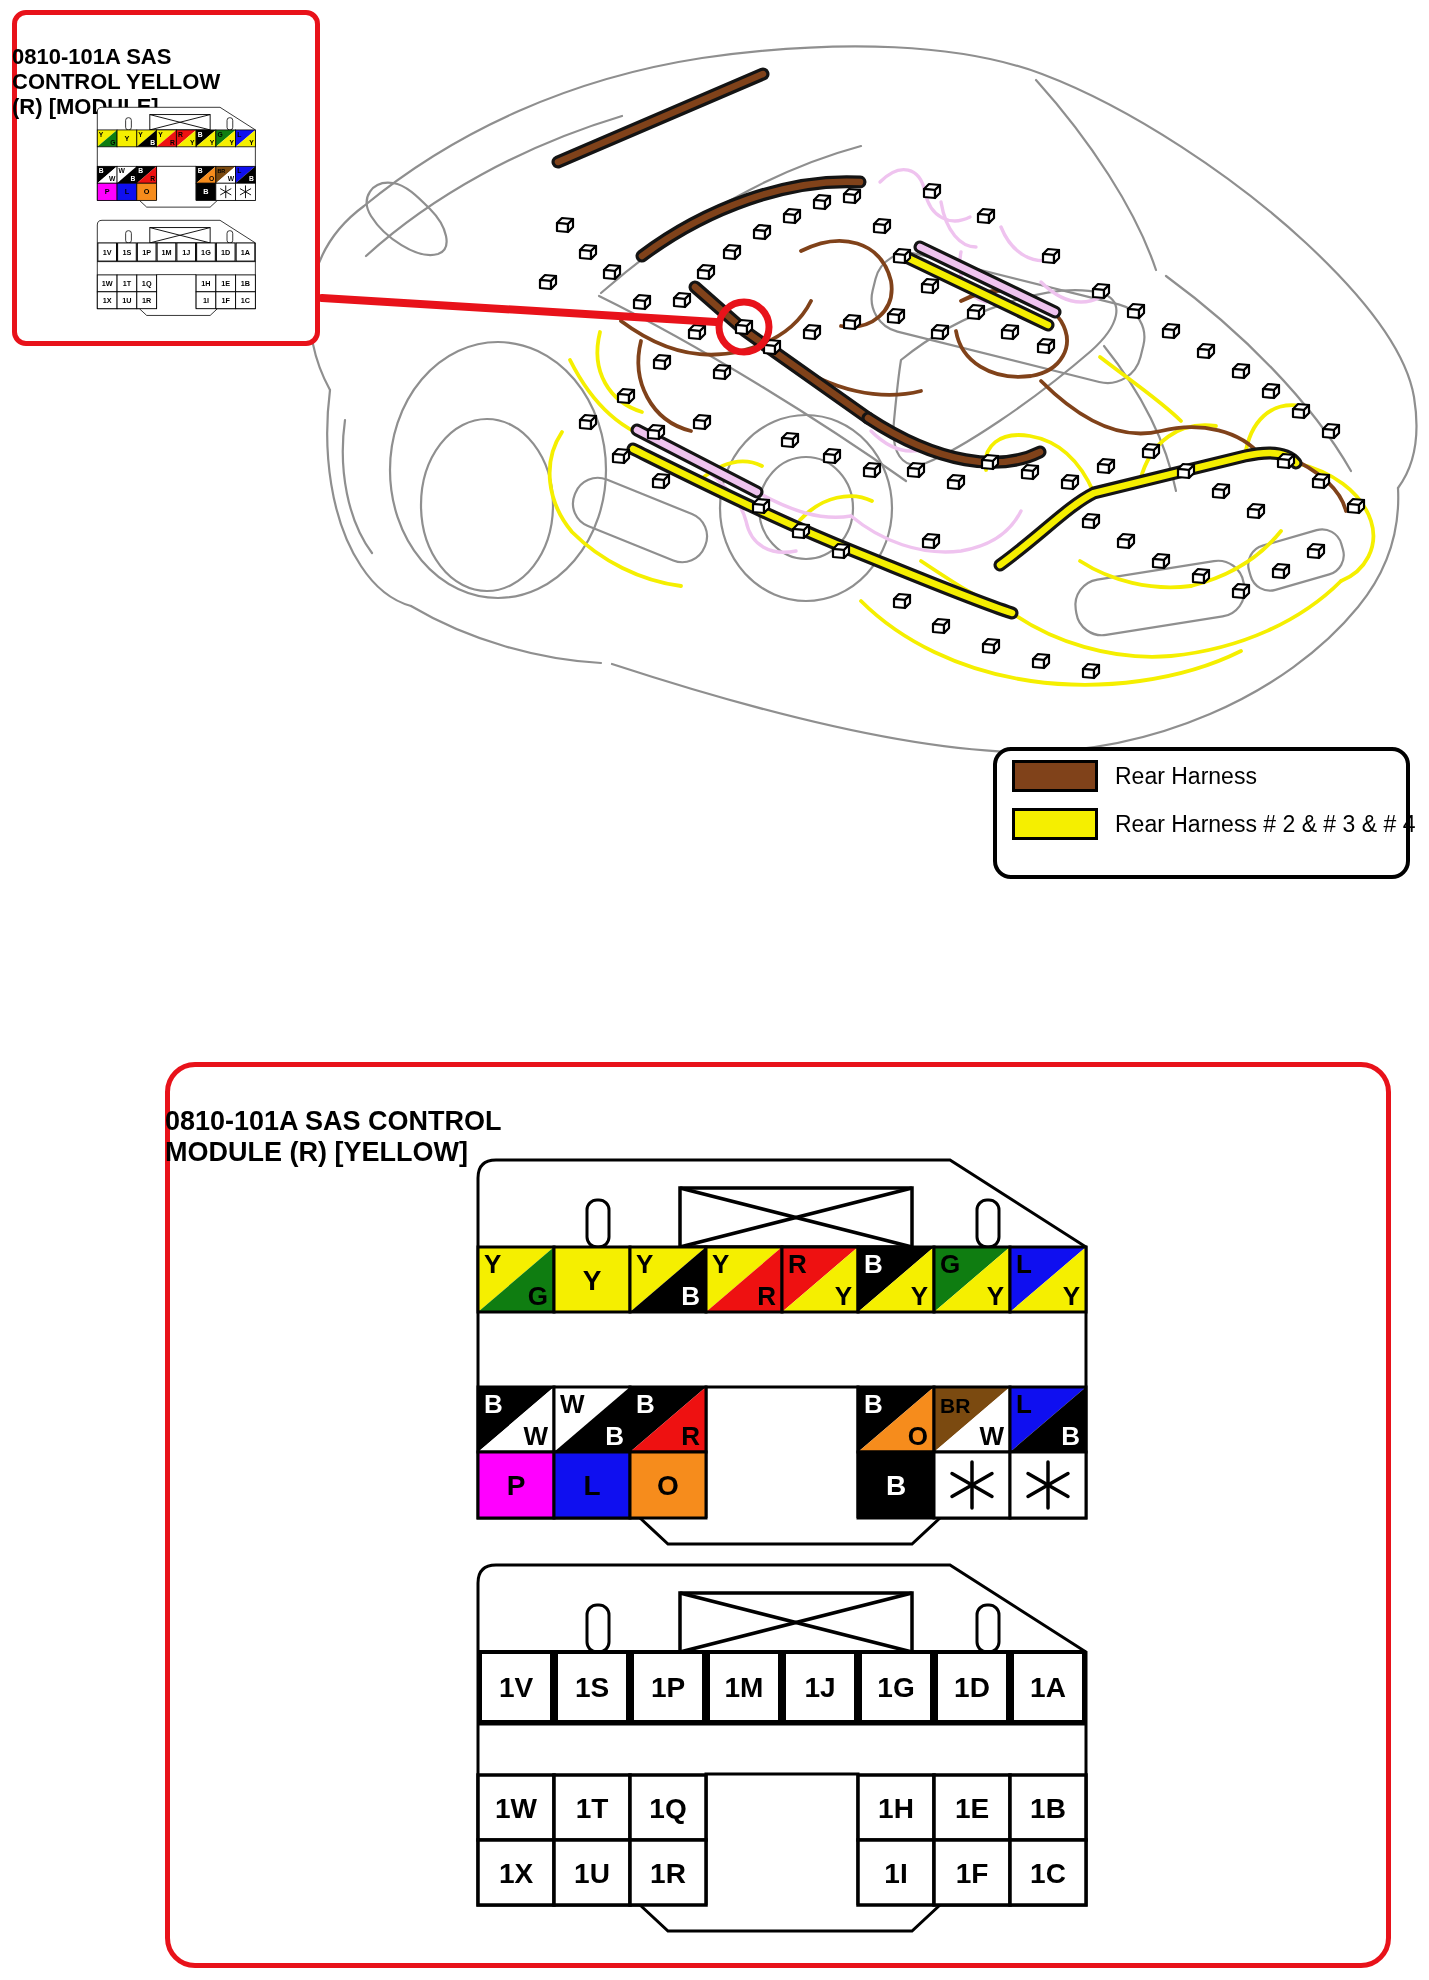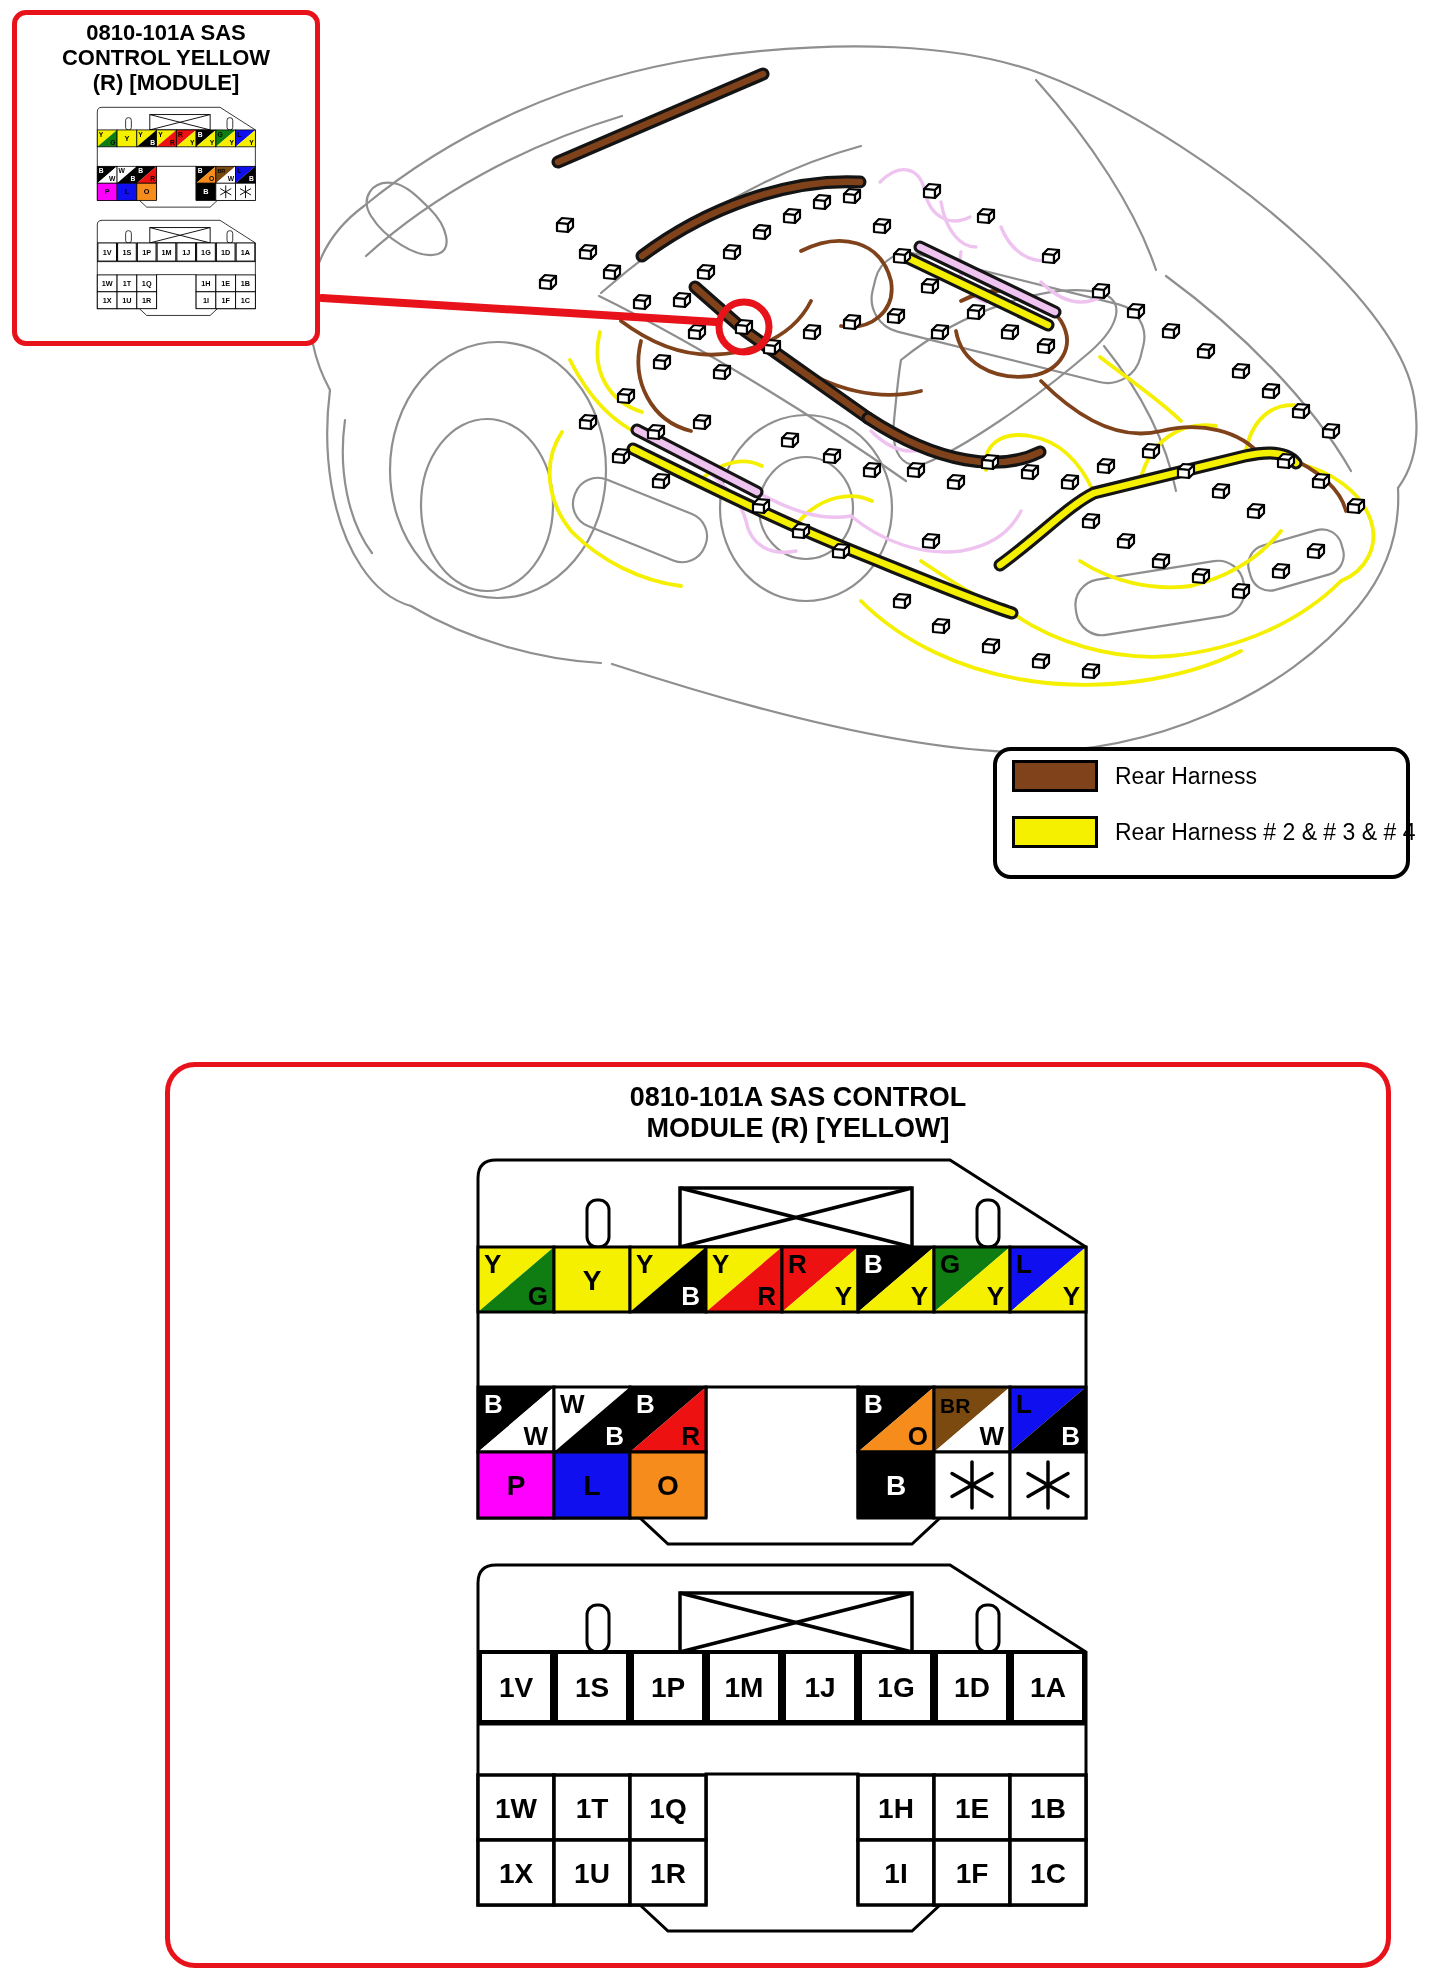--- a/index.html
+++ b/index.html
@@ -4,21 +4,21 @@
 <style>
   html,body{margin:0;padding:0;}
   body{
     position:relative;width:1429px;height:1980px;background:#ffffff;overflow:hidden;
     font-family:"Liberation Sans","DejaVu Sans",sans-serif;color:#000;
     --accent:#e8121a; --rear:#80421a; --rear234:#f5ef00; --door:#efc3ef;
   }
   .redbox{position:absolute;border:5px solid var(--accent);border-radius:16px;background:#fff;box-sizing:border-box;}
   #callout-box{left:12px;top:10px;width:308px;height:336px;border-radius:14px;}
   #detail-box{left:165px;top:1062px;width:1226px;height:906px;border-radius:30px;}
-  .box-title{position:absolute;text-align:center;font-weight:bold;}
+  .box-title{position:absolute;font-weight:bold;margin-top:24px;}
   #callout-title{left:12px;top:20px;width:308px;font-size:22px;line-height:25px;}
   #detail-title{left:165px;top:1082px;width:1266px;font-size:27px;line-height:31px;}
   #car-svg{position:absolute;left:0;top:0;width:1429px;height:1050px;}
   .conn{position:absolute;line-height:0;}
   #conn-color-main{left:473px;top:1155px;}
   #conn-pin-main{left:473px;top:1560px;}
   #mini-color{left:96px;top:106px;}
   #mini-pin{left:96px;top:219px;}
   svg text{font-family:"Liberation Sans","DejaVu Sans",sans-serif;font-weight:700;}
   
@@ -28,21 +28,21 @@
   .core-rear234{stroke:var(--rear234);stroke-width:6.5;fill:none;stroke-linecap:round;}
   .core-door{stroke:var(--door);stroke-width:6.5;fill:none;stroke-linecap:round;}
   .thin-rear{stroke:var(--rear);stroke-width:3.8;fill:none;stroke-linecap:round;}
   .thin-rear234{stroke:var(--rear234);stroke-width:3.8;fill:none;stroke-linecap:round;}
   .thin-door{stroke:var(--door);stroke-width:3.4;fill:none;stroke-linecap:round;}
   .callout-line{stroke:var(--accent);stroke-width:8;stroke-linecap:round;}
   .callout-circle{stroke:var(--accent);stroke-width:7;fill:none;}
   
   #legend{position:absolute;left:993px;top:747px;width:417px;height:132px;border:4px solid #000;
     border-radius:18px;box-sizing:border-box;background:#fff;padding:9px 0 0 15px;
-    display:flex;flex-direction:column;gap:24px;}
+    display:flex;flex-direction:column;gap:16px;}
   .legend-row{display:flex;align-items:center;gap:17px;}
   .swatch{width:86px;height:32px;border:3px solid #000;box-sizing:border-box;flex:none;}
   .legend-label{font-size:23px;white-space:nowrap;}
 </style>
 </head>
 <body style="--accent: #e8121a; --rear: #80421a; --rear234: #f5ef00; --door: #efc3ef;">
 
 <svg id="car-svg" viewBox="0 0 1429 1050">
 
   <g class="carline">

